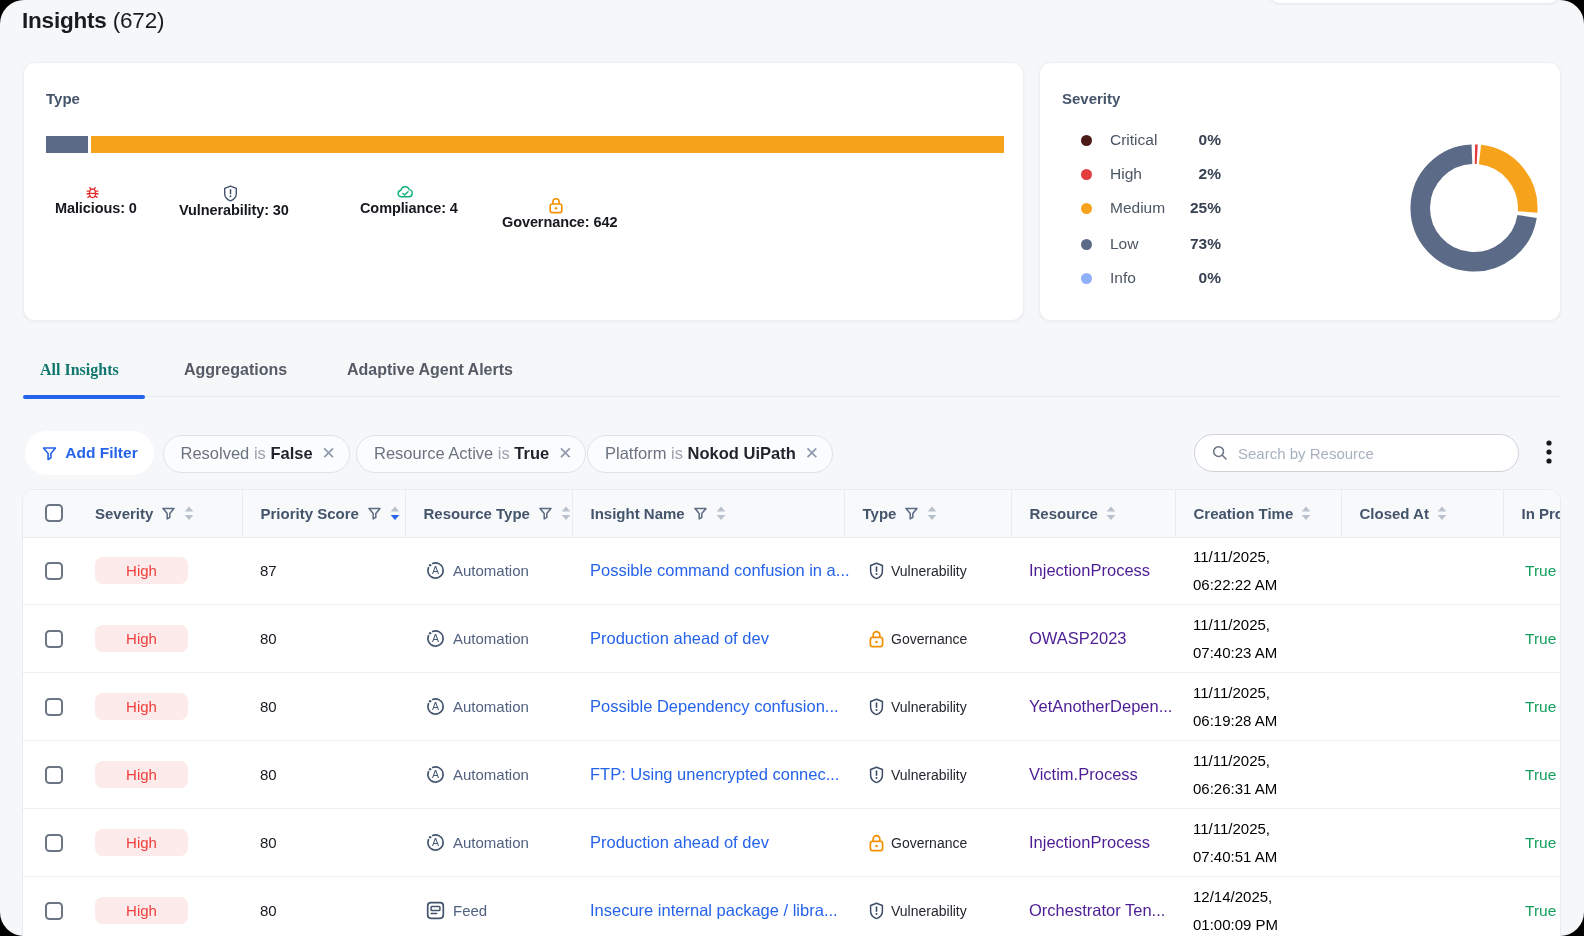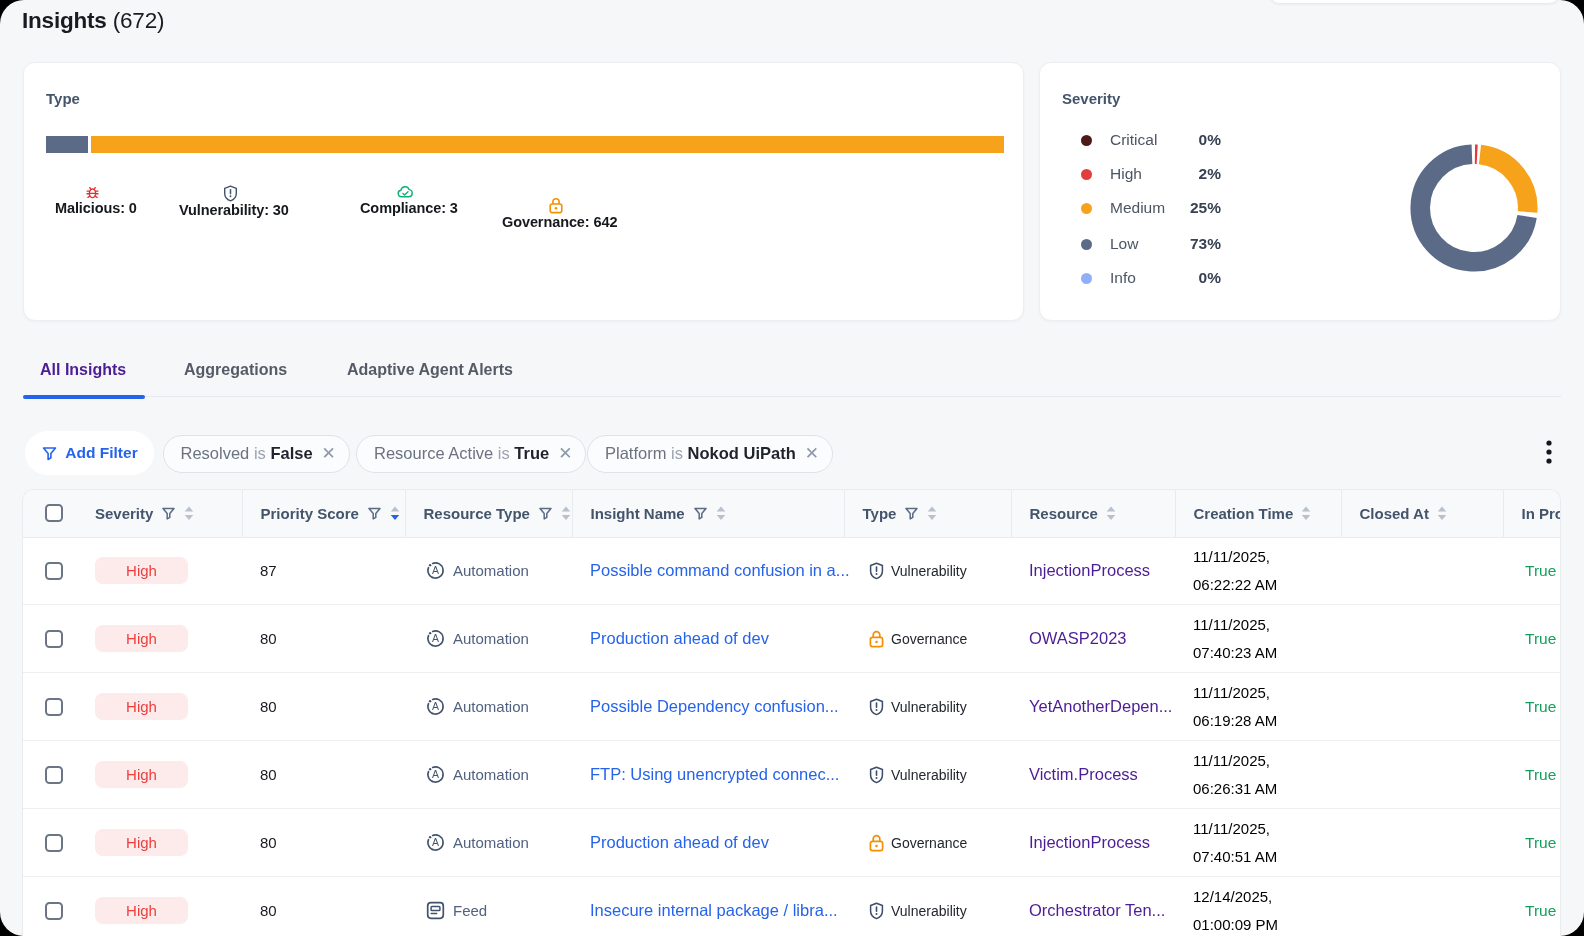--- a/index.html
+++ b/index.html
@@ -35,21 +35,21 @@
 
 .srow { position:absolute; left:41px; height:20px; display:flex; align-items:center; }
 .srow .dot { width:11px; height:11px; border-radius:50%; }
 .srow .lab { position:absolute; left:29px; font-size:15.5px; color:#4b5563; }
 .srow .val { position:absolute; left:58px; width:82px; text-align:right; font-size:15.5px; font-weight:700; color:#374151; }
 
 #donut { position:absolute; left:369px; top:80px; }
 
 #tabs { position:absolute; left:23px; top:352px; width:1538px; height:45px; border-bottom:1px solid #e7e9ee; }
 .tab { position:absolute; top:9px; font-size:16px; font-weight:700; color:#555b66; }
-.tab.active { color:#4c1d95; }
+.tab.active { color:#0f766e;font-family:Liberation Serif, serif; }
 #tab-underline { position:absolute; left:0; top:42.5px; width:122px; height:4px; background:#2563eb; border-radius:2px; }
 
 #filterrow { position:absolute; left:0; top:431px; width:1584px; height:44px; }
 #addfilter { position:absolute; left:25px; top:0; width:129px; height:44px; background:#fff;
   border-radius:22px; display:flex; align-items:center; justify-content:center; gap:7px;
   color:#2563eb; font-size:15.5px; font-weight:700; }
 .chip { position:absolute; top:4px; height:37.5px; border:1.3px solid #dfe3e8; border-radius:19px;
   background:#fbfcfd; display:flex; align-items:center; font-size:16.5px; color:#6b7280; white-space:nowrap; }
 .chip b { color:#1f232b; font-weight:700; }
 .chip .is { color:#9ca3af; font-style:normal; }
@@ -115,21 +115,21 @@
             <path d="M7.5 4.8v4" stroke="#43536e" stroke-width="1.5" stroke-linecap="round"></path>
             <circle cx="7.5" cy="11.3" r="0.95" fill="#43536e"></circle>
           </svg>
           <b>Vulnerability: 30</b>
         </div>
       <div class="titem" style="left:329px;">
           <svg width="17" height="15" viewBox="0 0 17 15" style="">
             <path d="M4.4 11.8a3.3 3.3 0 0 1-.5-6.55 4.3 4.3 0 0 1 8.3-.6 3.6 3.6 0 0 1-.4 7.15z" stroke="#12b076" stroke-width="1.4" fill="none" stroke-linejoin="round" stroke-linecap="round"></path>
             <path d="M5.9 8.4l1.7 1.7 3.4-3.4" stroke="#12b076" stroke-width="1.4" fill="none" stroke-linecap="round" stroke-linejoin="round"></path>
           </svg>
-          <b>Compliance: 3</b>
+          <b>Compliance: 4</b>
         </div>
       <div class="titem" style="left:471px;margin-top:12px;">
           <svg width="14" height="17" viewBox="0 0 14 17" style="">
             <rect x="1.2" y="7" width="11.6" height="8.6" rx="2" stroke="#f59000" stroke-width="1.6" fill="none"></rect>
             <path d="M3.9 7V4.8a3.1 3.1 0 0 1 6.2 0V7" stroke="#f59000" stroke-width="1.6" fill="none"></path>
             <circle cx="7" cy="11.3" r="1.25" fill="#f59000"></circle>
           </svg>
           <b>Governance: 642</b>
         </div>
     </div>
@@ -187,20 +187,27 @@
         <span class="t">Resolved <i class="is">is</i> <b>False</b></span>
         <span class="x">✕</span>
       </div>
     <div class="chip" style="left:356px; padding:0 13px 0 17px;">
         <span class="t">Resource Active <i class="is">is</i> <b>True</b></span>
         <span class="x">✕</span>
       </div>
     <div class="chip" style="left:587px; padding:0 13px 0 17px;">
         <span class="t">Platform <i class="is">is</i> <b>Nokod UiPath</b></span>
         <span class="x">✕</span>
+      </div>
+    <div id="search">
+        <svg width="18" height="18" viewBox="0 0 18 18" style="margin-left:16px;">
+          <circle cx="7.6" cy="7.6" r="4.9" stroke="#6b7280" stroke-width="1.5" fill="none"></circle>
+          <path d="M11.3 11.3 15 15" stroke="#6b7280" stroke-width="1.5" stroke-linecap="round"></path>
+        </svg>
+        <span class="ph">Search by Resource</span>
       </div>
     <div id="kebab"><svg width="12" height="28" viewBox="0 0 12 28" style="">
           <circle cx="6" cy="4" r="2.6" fill="#14171c"></circle>
           <circle cx="6" cy="13" r="2.6" fill="#14171c"></circle>
           <circle cx="6" cy="22" r="2.6" fill="#14171c"></circle>
         </svg></div>
   </div>
 
   <div id="tablewrap">
     <table>

